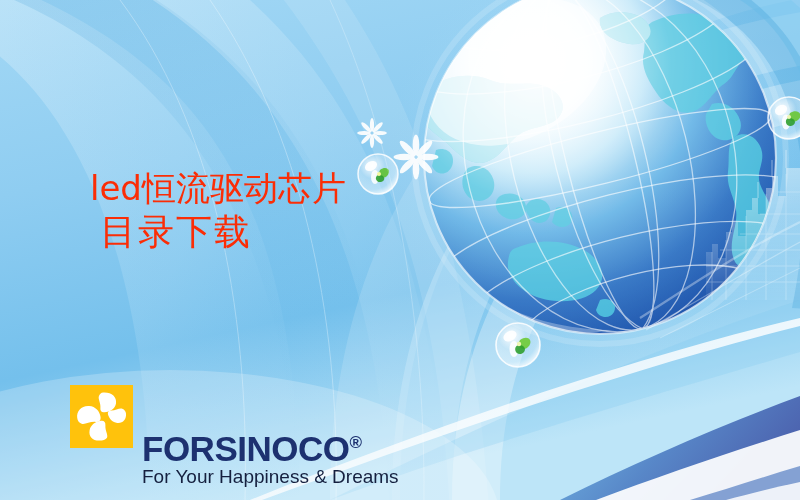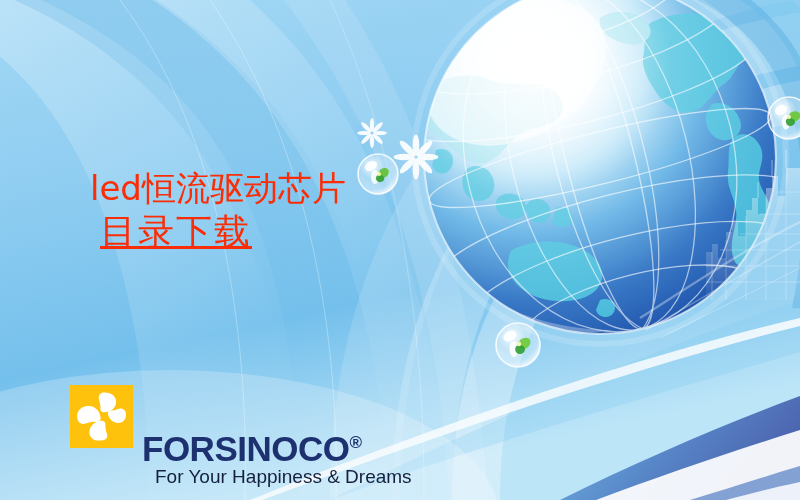--- a/index.html
+++ b/index.html
@@ -43,21 +43,20 @@
   }
   #headline .hl-line2 {
     display: block;
     margin-left: 10px;
     margin-top: 3px;
     font-family: "DejaVu Serif", "Liberation Serif", serif;
     font-size: 36px;
     font-weight: 400;
     color: #fb2d06;
     letter-spacing: 2px;
-    text-decoration: underline;
   }
 
   
   #logo-lockup {
     position: absolute;
     left: 70px;
     top: 385px;
     display: flex;
     align-items: flex-start;
   }
@@ -91,21 +90,20 @@
   }
   #brand-tagline {
     display: block;
     margin-top: 1px;
     font-family: "Liberation Sans", sans-serif;
     font-size: 19px;
     line-height: 20px;
     color: #15203f;
     letter-spacing: 0px;
     white-space: nowrap;
-    margin-left: 13px;
   }
 </style>
 </head>
 <body>
 
 <div id="stage">
 
   <div class="layer">
     <svg viewBox="0 0 800 500" xmlns="http://www.w3.org/2000/svg">
       <defs>

